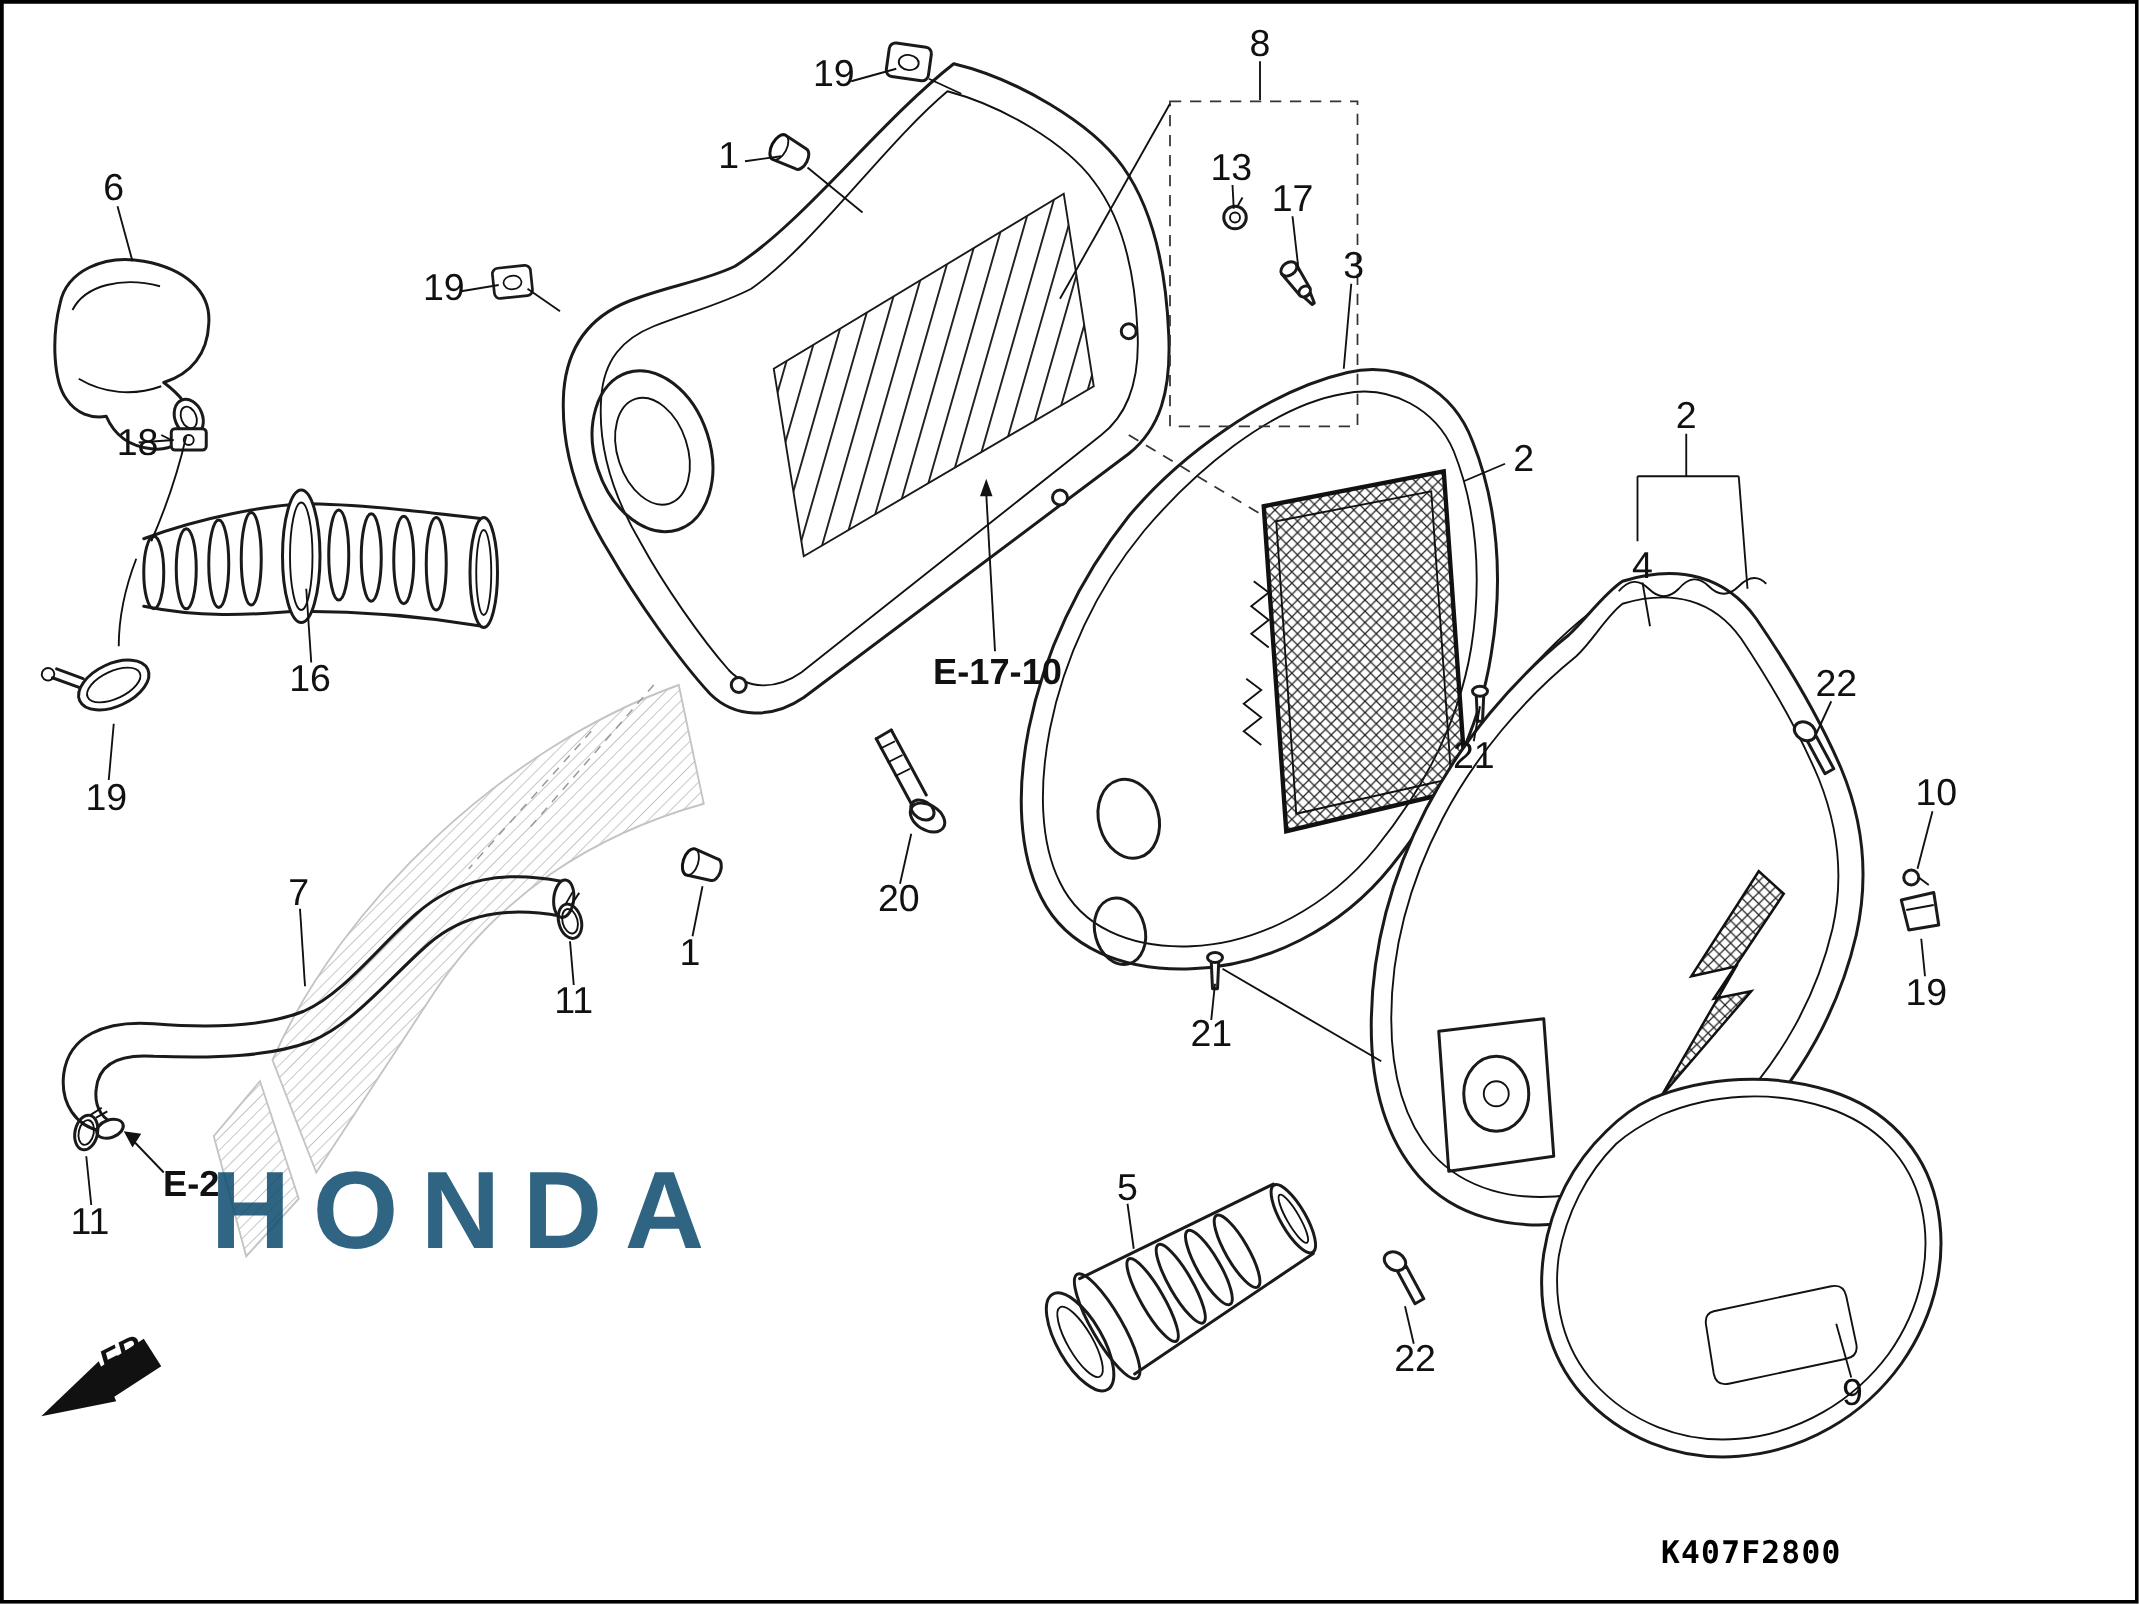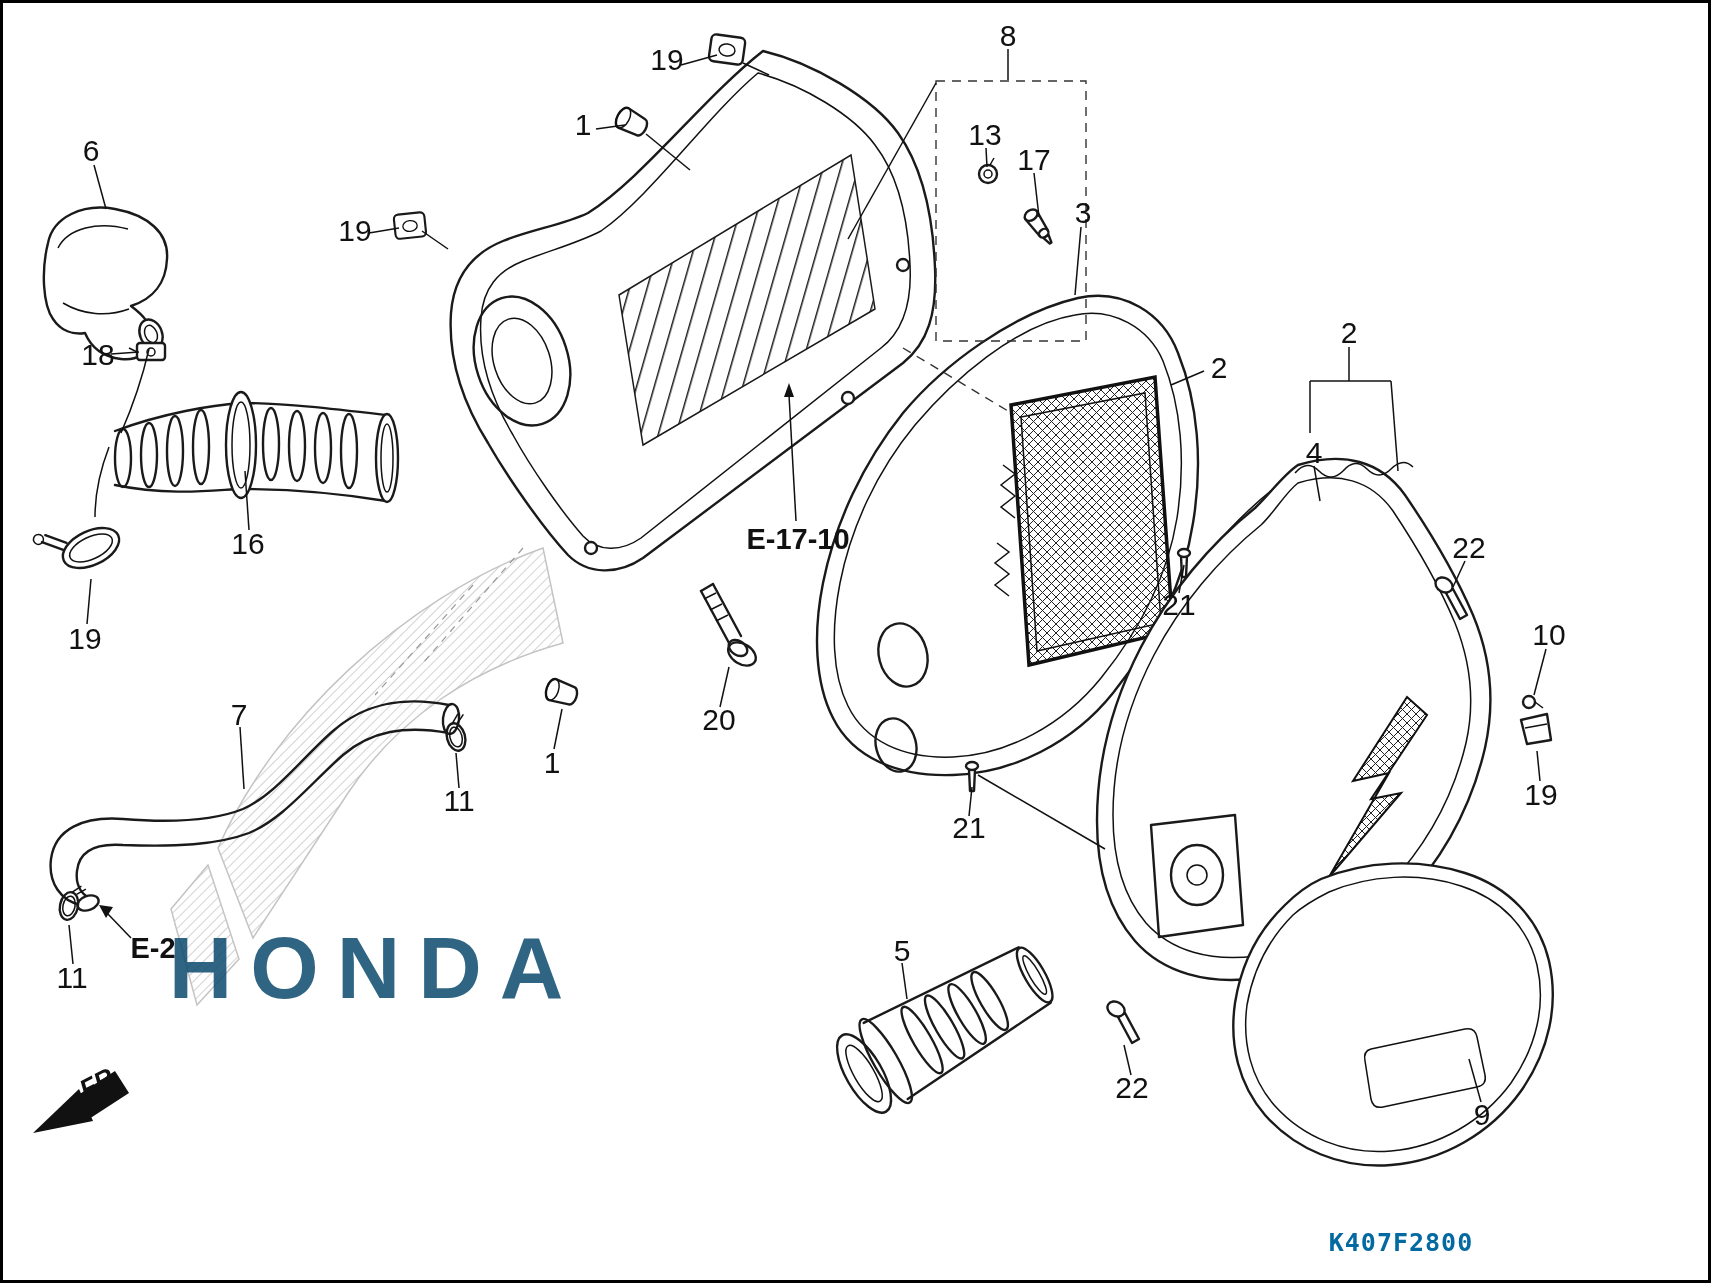--- a/index.html
+++ b/index.html
@@ -28,21 +28,21 @@
     position:absolute;transform:translate(-50%,-50%);
     font-size:29px;font-weight:bold;color:#111;line-height:1;white-space:nowrap;text-align:center;
   }
   .fr{
     position:absolute;transform:translate(-50%,-50%) rotate(-27deg);
     font-size:26px;font-weight:bold;font-style:italic;color:#111;white-space:nowrap;
   }
   .code{
     position:absolute;transform:translate(-50%,-50%);
     font-family:"DejaVu Sans Mono", monospace;
-    font-size:25px;font-weight:bold;letter-spacing:1px;color:#0369a1;white-space:nowrap;
+    font-size:25px;font-weight:bold;letter-spacing:1px;color:#000000;white-space:nowrap;
   }
   .wm{
     position:absolute;transform:translate(-50%,-50%);
     font-size:88px;font-weight:bold;letter-spacing:18px;
     color:#0c4a6e;opacity:.85;white-space:nowrap;
   }
 </style>
 </head>
 <body>
 
@@ -315,21 +315,21 @@
 
   <div class="wm" style="left:372px;top:965px">HONDA</div>
 
   <div class="co" style="left:664px;top:57px">19</div>
   <div class="co" style="left:580px;top:122px">1</div>
   <div class="co" style="left:1005px;top:33px">8</div>
   <div class="co" style="left:982px;top:132px">13</div>
   <div class="co" style="left:1031px;top:157px">17</div>
   <div class="co" style="left:1080px;top:210px">3</div>
   <div class="co" style="left:88px;top:148px">6</div>
-  <div class="co" style="left:95px;top:352px">18</div>
+  <div class="co" style="left:107px;top:352px">18</div>
   <div class="co" style="left:352px;top:228px">19</div>
   <div class="co" style="left:245px;top:541px">16</div>
   <div class="co" style="left:82px;top:636px">19</div>
   <div class="co" style="left:1216px;top:365px">2</div>
   <div class="co" style="left:1346px;top:330px">2</div>
   <div class="co" style="left:1311px;top:450px">4</div>
   <div class="co" style="left:1466px;top:545px">22</div>
   <div class="co" style="left:1546px;top:632px">10</div>
   <div class="co" style="left:1538px;top:792px">19</div>
   <div class="co" style="left:1176px;top:602px">21</div>

